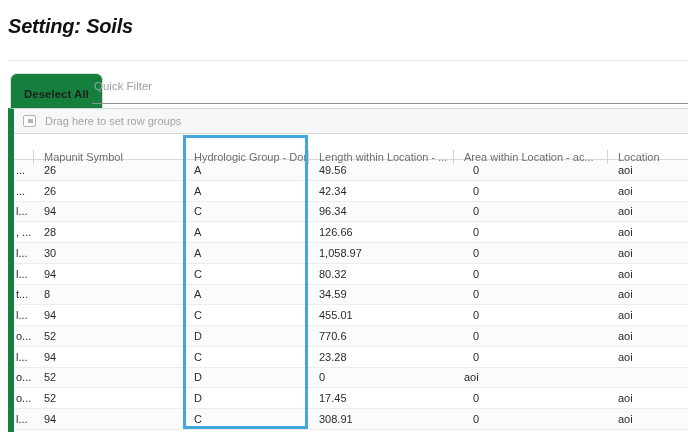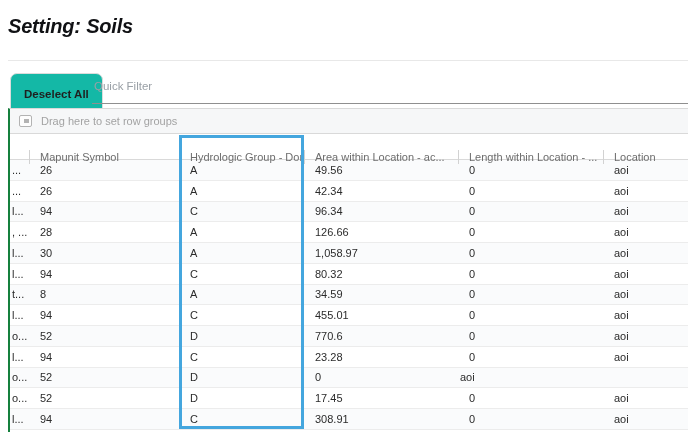--- a/index.html
+++ b/index.html
@@ -10,34 +10,34 @@
   }
   .page-title {
     position:absolute; left:8px; top:15px; margin:0;
     font-size:20px; font-weight:700; color:#101114; letter-spacing:-0.2px;font-style:italic;
   }
   .title-divider {
     position:absolute; left:8px; right:0; top:60px; height:1px; background:#e8e8e8;
   }
   .deselect-btn {
     position:absolute; left:10px; top:73px; height:42px; padding:0 13px;
-    background:#14b8a6; border:1px solid #dcdcdc; border-radius:7px;
+    background:#15803d; border:1px solid #dcdcdc; border-radius:7px;
     font-family:"Liberation Sans", sans-serif;
     font-size:11.5px; font-weight:700; color:#1f1f1f; cursor:pointer;
   }
   .quick-filter {
     position:absolute; left:92px; top:78px; right:0; width:596px;
     border:none; outline:none; border-bottom:1px solid #8f8f8f;
     padding:2px 2px 11px 2px; font-family:"Liberation Sans", sans-serif;
     font-size:11.5px; color:#333; background:transparent;
   }
   .quick-filter::placeholder { color:#9aa0a6; }
   .grid {
     position:absolute; left:8px; top:108px; right:0; bottom:0;
-    border-left:2px solid #15803d; border-top:1px solid #d9d9d9;
+    border-left:6px solid #15803d; border-top:1px solid #d9d9d9;
     background:#fff;
   }
   .row-group-panel {
     height:25px; background:#f6f7f8; border-bottom:1px solid #d9d9d9;
     display:flex; align-items:center; gap:9px; padding-left:9px;
     font-size:11px; color:#a3a3a3;
   }
   .group-icon {
     position:relative; width:13px; height:12px; flex:0 0 auto;
     border:1px solid #b3b3b3; border-radius:2px; background:#fdfdfd;
@@ -90,22 +90,22 @@
 
   <div class="grid">
     <div class="row-group-panel">
       <span class="group-icon"></span>
       <span>Drag here to set row groups</span>
     </div>
     <div class="header-row" id="headerRow">
         <div class="hcell c0"></div>
         <div class="hcell c1">Mapunit Symbol</div>
         <div class="hcell c2">Hydrologic Group - Domi..</div>
+        <div class="hcell c4">Length within Location - ...</div>
         <div class="hcell c3">Area within Location - ac...</div>
-        <div class="hcell c4">Length within Location - ...</div>
         <div class="hcell c5">Location</div>
       </div>
     <div id="rowsContainer">
         <div class="row odd">
           <div class="cell c0">...</div>
           <div class="cell c1">26</div>
           <div class="cell c2">A</div>
           <div class="cell c3">49.56</div>
           <div class="cell c4">0</div>
           <div class="cell c5">aoi</div>

